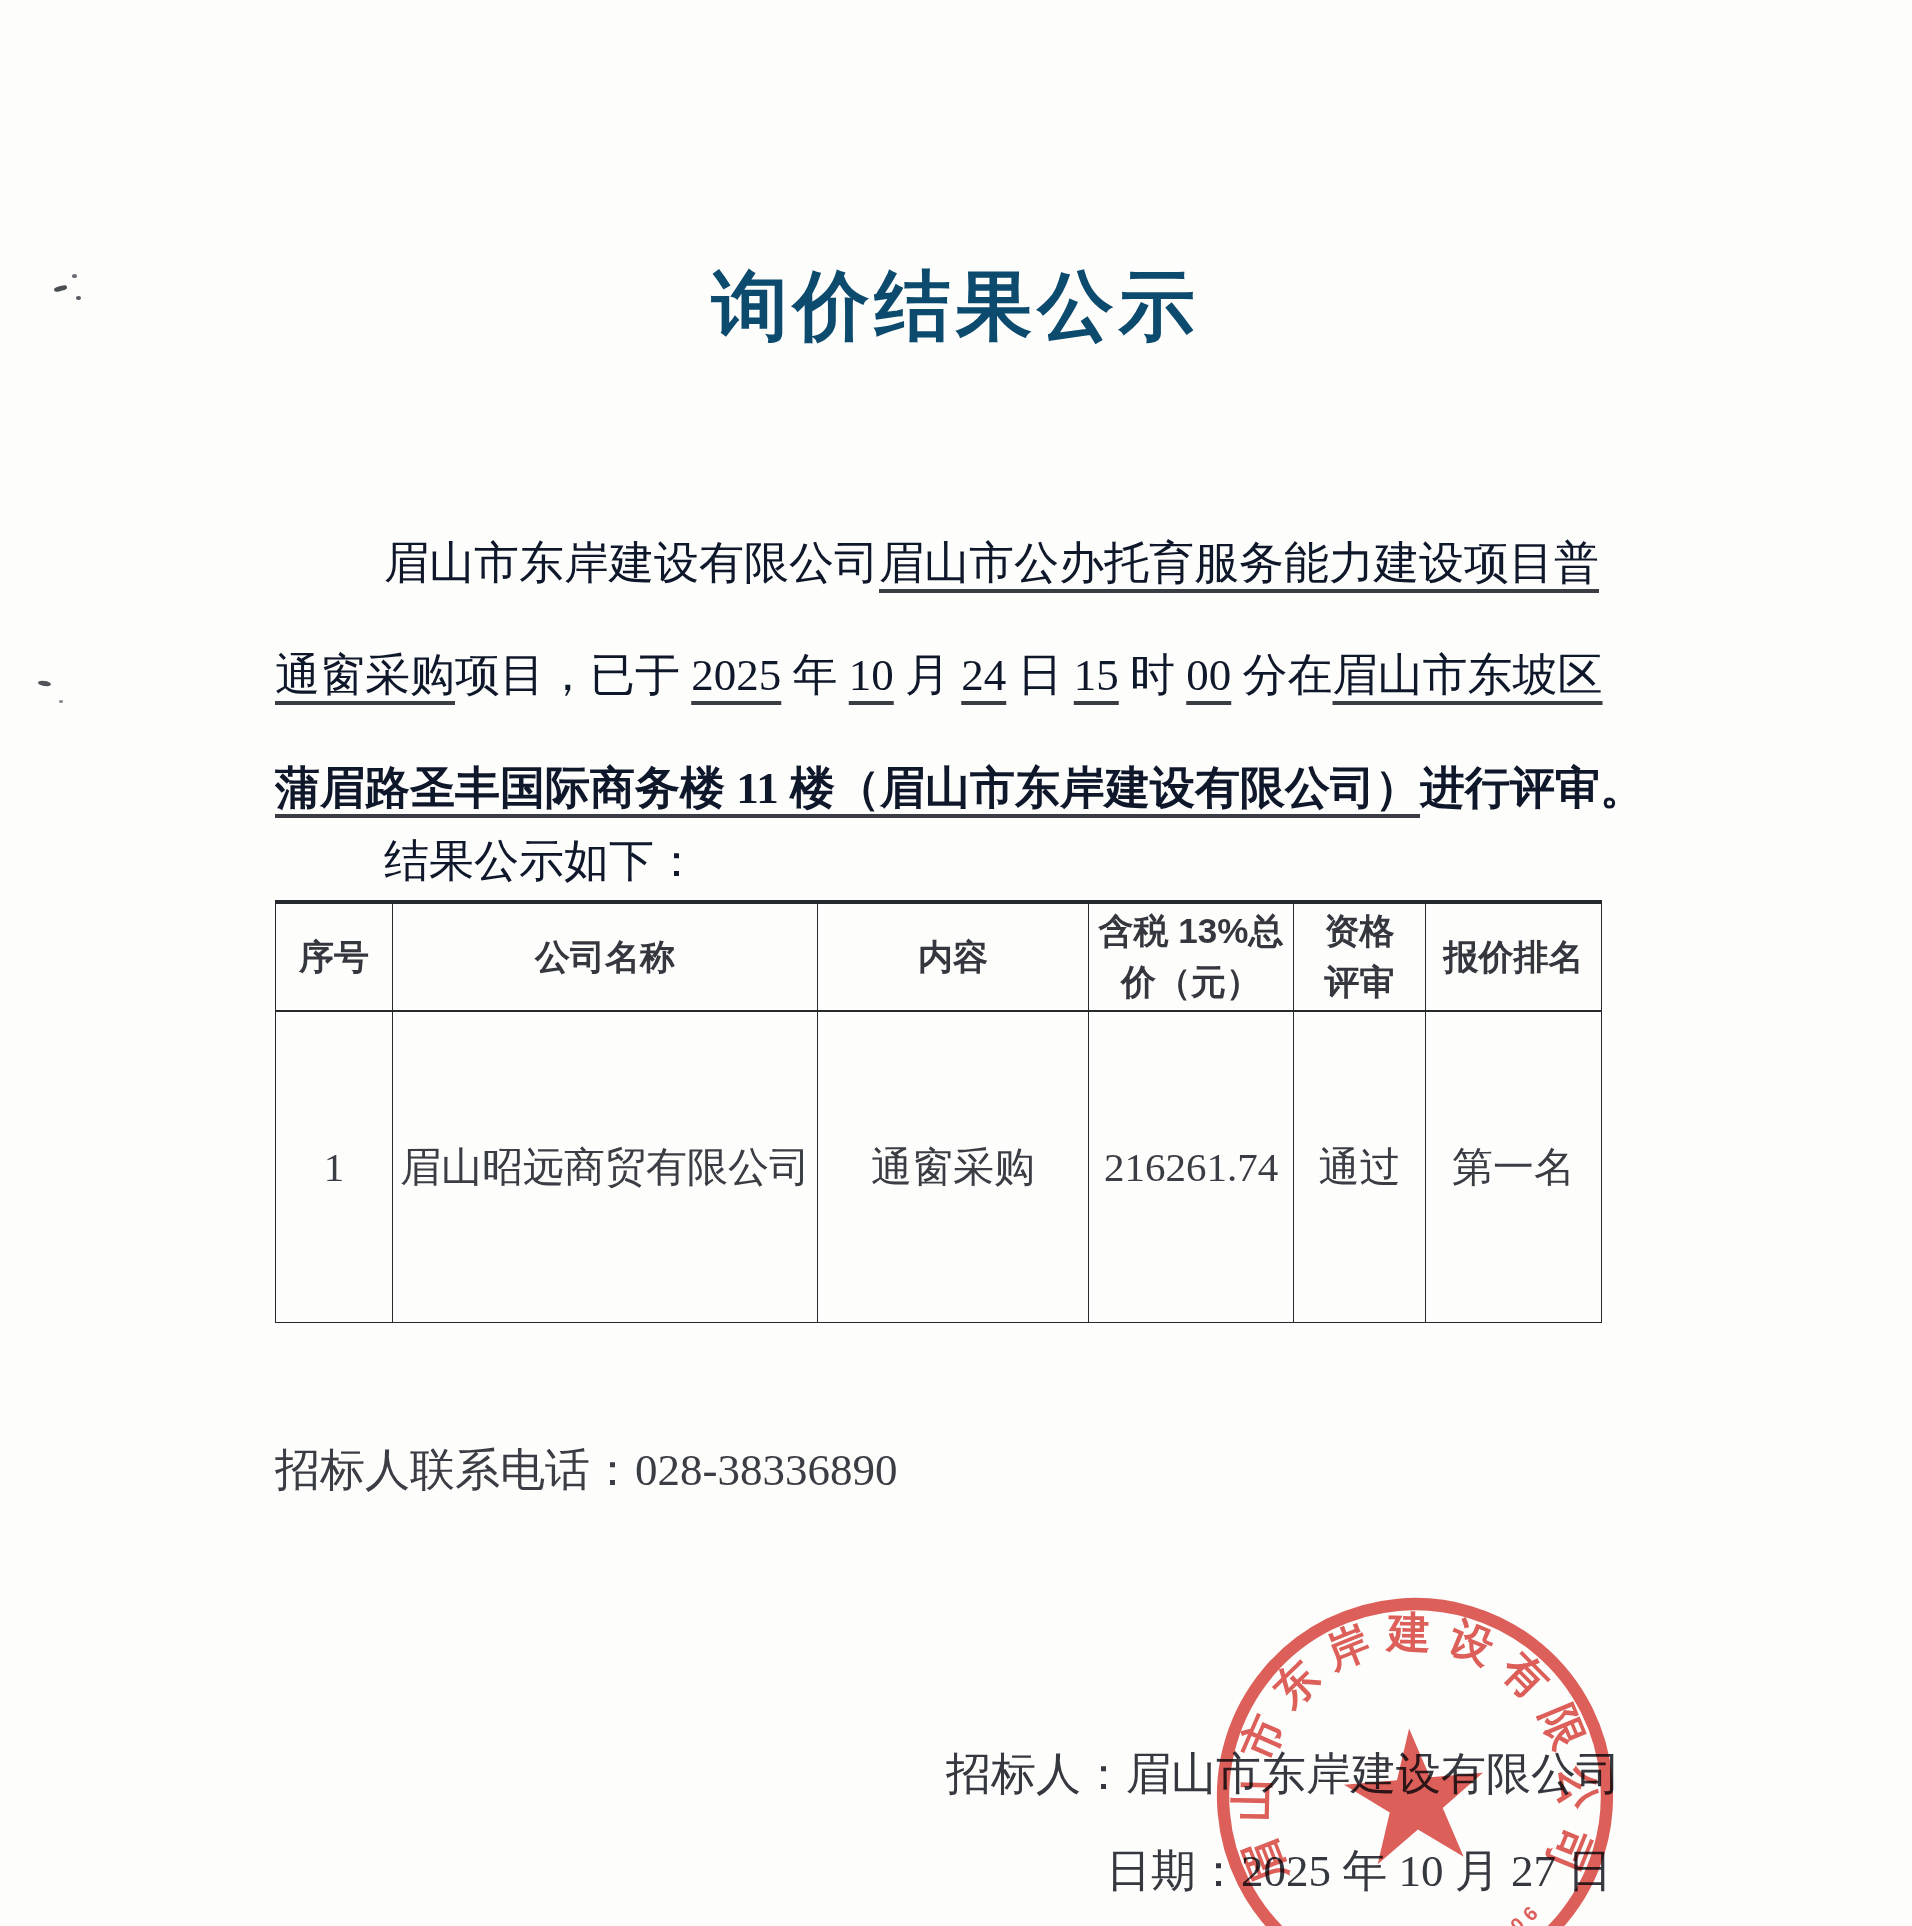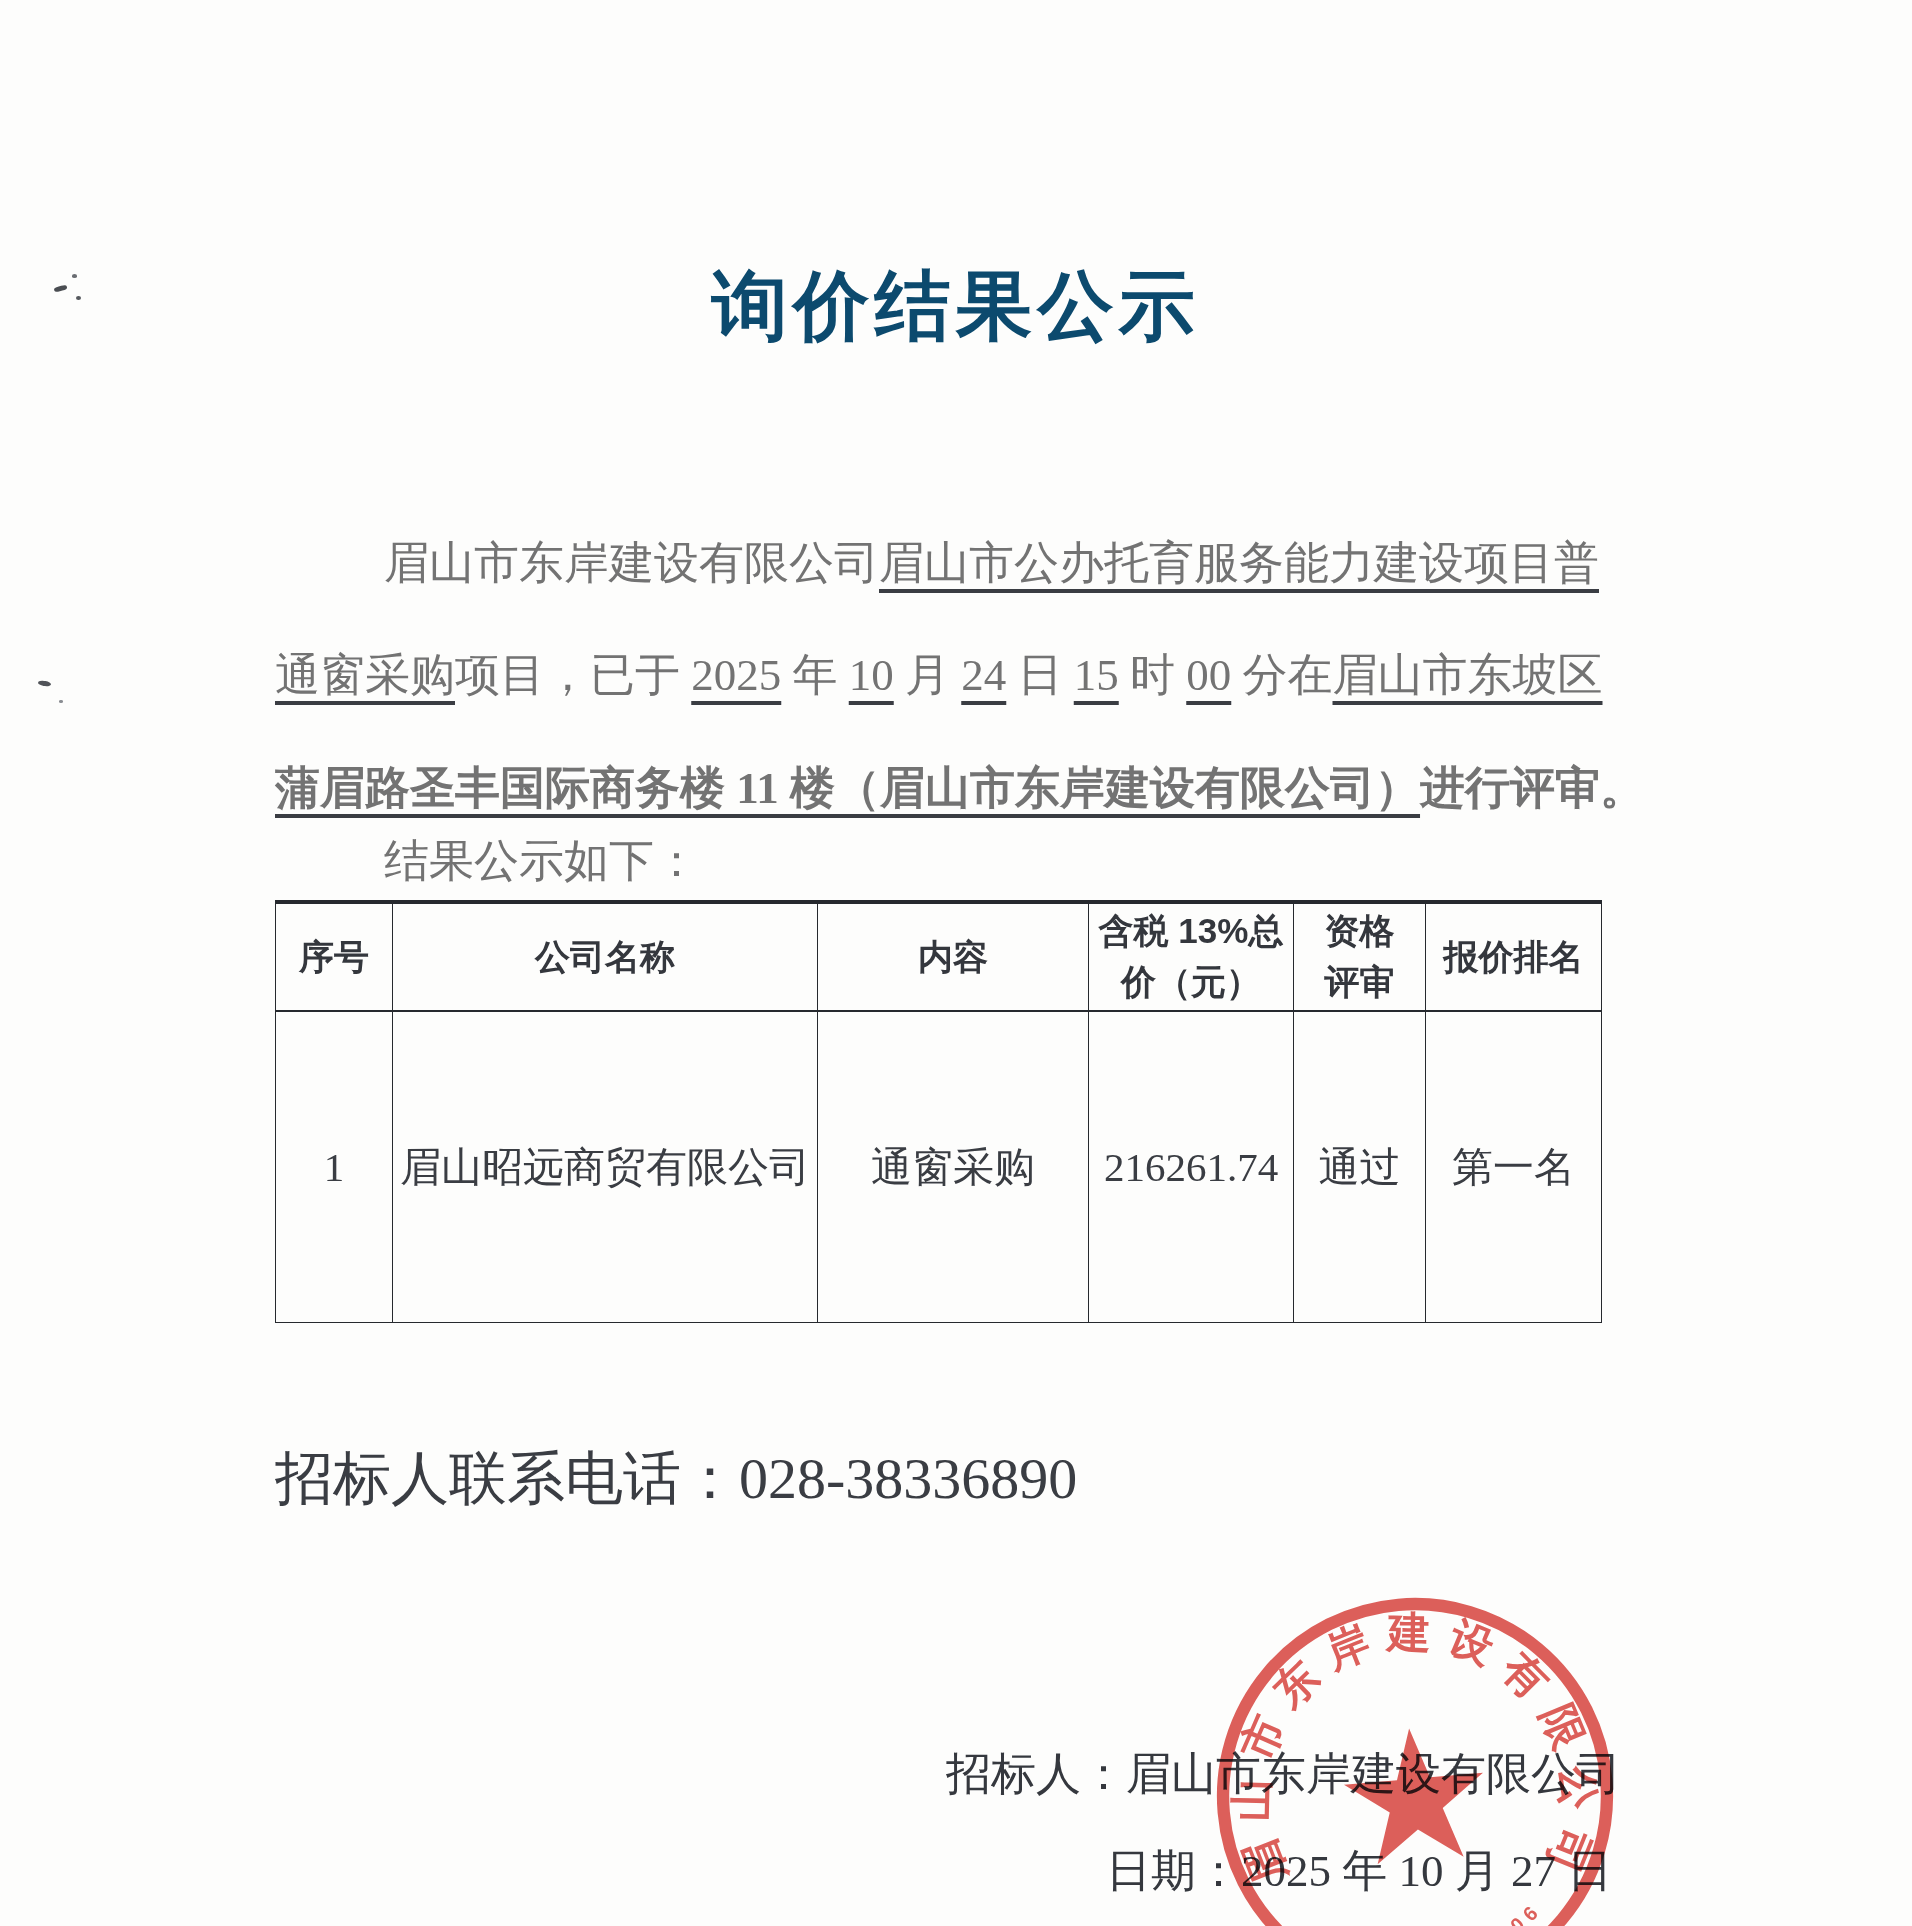--- a/index.html
+++ b/index.html
@@ -21,21 +21,21 @@
     font-size:76px;
     letter-spacing:5.4px;
     color:#0c4a6e;
     white-space:nowrap;
   }
   .para-line{
     position:absolute;
     font-size:45px;
     line-height:1.3;
     white-space:nowrap;
-    color:#737373;
+    color:#0f172a;
   }
   .u{
     text-decoration:underline;
     text-decoration-thickness:3.5px;
     text-underline-offset:10.8px;
     text-decoration-color:#3a3d43;
   }
   table.results{
     position:absolute;
     left:275px;top:900px;
@@ -61,21 +61,21 @@
     color:#34373d;
   }
   table.results tr.data-row td{
     height:310px;
     font-size:41px;
     color:#3a3d43;
   }
   .phone-line{
     position:absolute;
     left:275px;top:1440px;
-    font-size:58px;
+    font-size:45px;
     white-space:nowrap;
   }
   .sign-line{
     position:absolute;
     font-size:45px;
     white-space:nowrap;
     color:#35383e;
   }
   .sign-bidder{left:946px;top:1744px;}
   .sign-date{left:1106px;top:1841px;}

